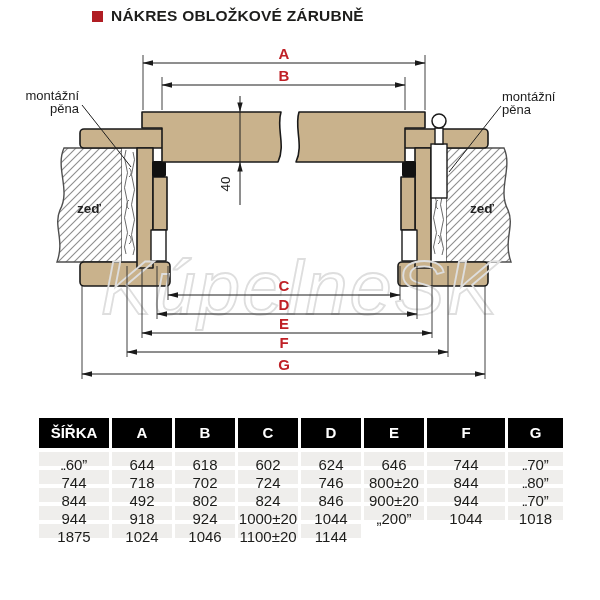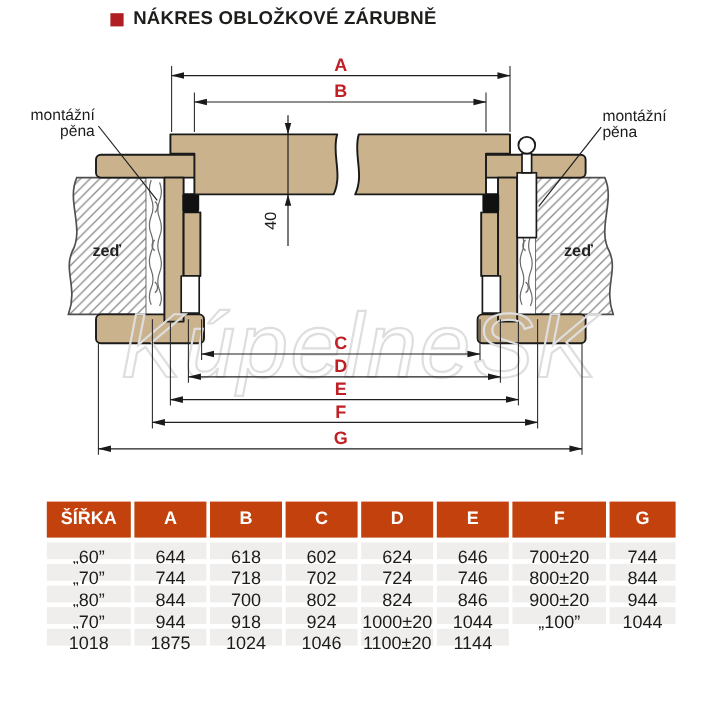--- a/index.html
+++ b/index.html
@@ -13,21 +13,21 @@
   .extline{stroke:#2a2a2a;stroke-width:0.9;}
   .dimletter{fill:#bf2026;font-size:15px;font-weight:700;text-anchor:middle;}
   .lbl{fill:#1c1c1c;font-size:13px;}
   .walllbl{fill:#222;font-size:13.5px;font-weight:700;text-anchor:middle;}
   .tan{fill:#c9b28c;stroke:#1a1a1a;stroke-width:1.6;stroke-linejoin:round;}
   .whitepart{fill:#ffffff;stroke:#1a1a1a;stroke-width:1.4;stroke-linejoin:round;}
   .foamline{fill:none;stroke:#6a6a6a;stroke-width:1;}
   .size-table{position:absolute;left:39px;top:418px;display:grid;
     grid-template-columns:70px 60px 60px 60px 60px 60px 78px 55px;
     column-gap:3px;row-gap:4px;}
-  .size-table .th{background:#c2410c;color:#ffffff;font-size:15px;font-weight:700;
+  .size-table .th{background:#000000;color:#ffffff;font-size:15px;font-weight:700;
     height:30px;line-height:30px;text-align:center;}
   .size-table .td{background:#efeeec;color:#1c1c1a;font-size:15px;
     height:14px;line-height:26px;text-align:center;}
 </style>
 </head>
 <body>
 
 <div class="page">
 
   <div class="title-row">
@@ -168,45 +168,44 @@
       <div class="th">D</div>
       <div class="th">E</div>
       <div class="th">F</div>
       <div class="th">G</div>
       <div class="td">„60”</div>
       <div class="td">644</div>
       <div class="td">618</div>
       <div class="td">602</div>
       <div class="td">624</div>
       <div class="td">646</div>
-      <div class="td">700±20</div>
       <div class="td">744</div>
       <div class="td">„70”</div>
       <div class="td">744</div>
       <div class="td">718</div>
       <div class="td">702</div>
       <div class="td">724</div>
       <div class="td">746</div>
       <div class="td">800±20</div>
       <div class="td">844</div>
       <div class="td">„80”</div>
       <div class="td">844</div>
-      <div class="td">700</div>
+      <div class="td">492</div>
       <div class="td">802</div>
       <div class="td">824</div>
       <div class="td">846</div>
       <div class="td">900±20</div>
       <div class="td">944</div>
       <div class="td">„70”</div>
       <div class="td">944</div>
       <div class="td">918</div>
       <div class="td">924</div>
       <div class="td">1000±20</div>
       <div class="td">1044</div>
-      <div class="td">„100”</div>
+      <div class="td">„200”</div>
       <div class="td">1044</div>
       <div class="td">1018</div>
       <div class="td">1875</div>
       <div class="td">1024</div>
       <div class="td">1046</div>
       <div class="td">1100±20</div>
       <div class="td">1144</div>
     </div>
 </div>
 

